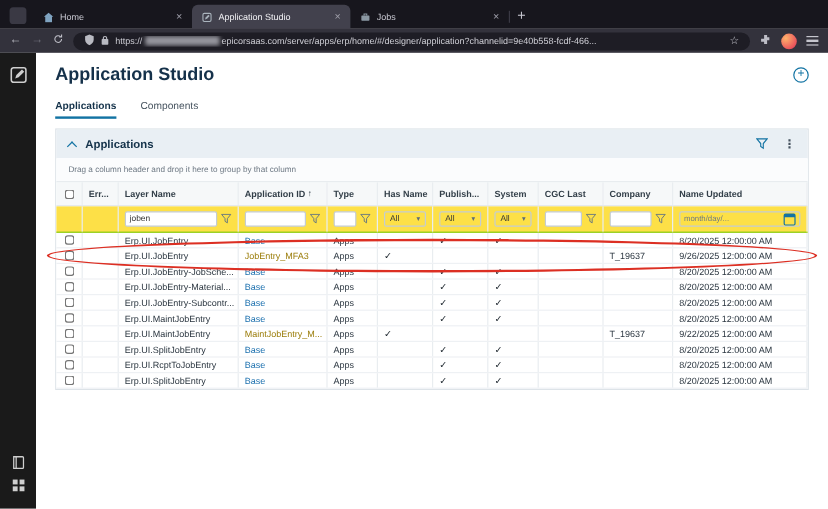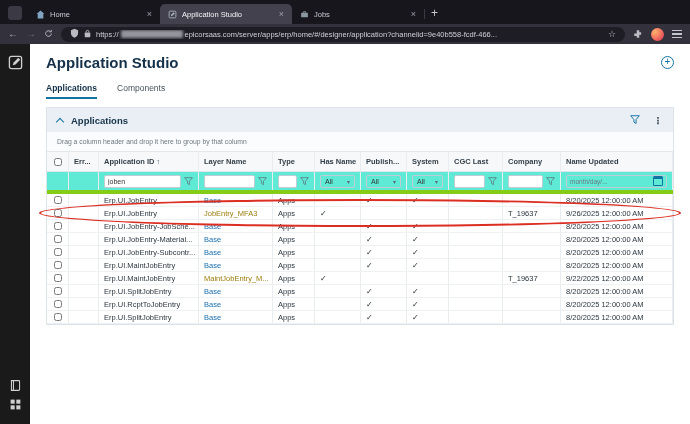--- a/index.html
+++ b/index.html
@@ -65,21 +65,21 @@
   .grid { position:relative; background:#fff; }
   .group-hint { height:20px; display:flex; align-items:center; padding:0 10px; font-size:6.8px; color:#6d7883;
                 background:#fbfcfd; border-bottom:1px solid #e3e8ec; }
   .grid-row { display:grid; grid-template-columns:22px 30px 100px 74px 42px 46px 46px 42px 54px 58px 1fr; }
   .header-row { background:#f6f8f9; border-bottom:1px solid #dfe5ea; height:20px; }
   .gc { padding:0 5px; display:flex; align-items:center; font-size:7.5px; color:#2b3640;
         border-right:1px solid #e9edf0; overflow:hidden; white-space:nowrap; }
   .gc.sel { justify-content:center; padding:0; }
   .gc.h { font-weight:700; color:#333f49; }
   .sort { margin-left:2px; font-size:7px; color:#333f49; }
-  .filter-row { height:22px; background:#5eead4; border-bottom:4px solid #84cc16; }
+  .filter-row { height:22px; background:#fde047; border-bottom:1px solid #84cc16; }
   .filter-row .gc { gap:3px; }
   input.f { flex:1; min-width:0; height:13px; border:1px solid #c3ccd4; border-radius:2px; font-size:7px;
             padding:0 3px; color:#333; font-family:inherit; }
   .funnel-btn { display:flex; flex:none; }
   .dropdown { display:flex; flex:1; min-width:0; align-items:center; justify-content:space-between;
               border:1px solid #c3ccd4; border-radius:2px; height:13px; padding:0 4px; font-size:7px; color:#333; }
   .caret { font-size:6px; color:#5b6b79; }
   .datebox { display:flex; flex:1; min-width:0; align-items:center; justify-content:space-between;
              border:1px solid #c3ccd4; border-radius:2px; height:13px; padding:0 3px; font-size:6.5px; color:#6d7883; }
   .cal { width:10px; height:10px; border:1.3px solid #1273a3; border-top:3.5px solid #1273a3; border-radius:1.5px; flex:none; }
@@ -229,22 +229,22 @@
       </div>
 
       <div class="grid">
         <div class="group-hint">Drag a column header and drop it here to group by that column</div>
 
         <div class="grid-row header-row">
             <div class="gc sel">
               <input type="checkbox" style="">
             </div>
             <div class="gc h">Err...</div>
+            <div class="gc h">Layer Name</div>
             <div class="gc h">Application ID<span class="sort">↑</span></div>
-            <div class="gc h">Layer Name</div>
             <div class="gc h">Type</div>
             <div class="gc h">Has Name</div>
             <div class="gc h">Publish...</div>
             <div class="gc h">System</div>
             <div class="gc h">CGC Last</div>
             <div class="gc h">Company</div>
             <div class="gc h">Name Updated</div>
           </div>
 
         <div class="grid-row filter-row">

